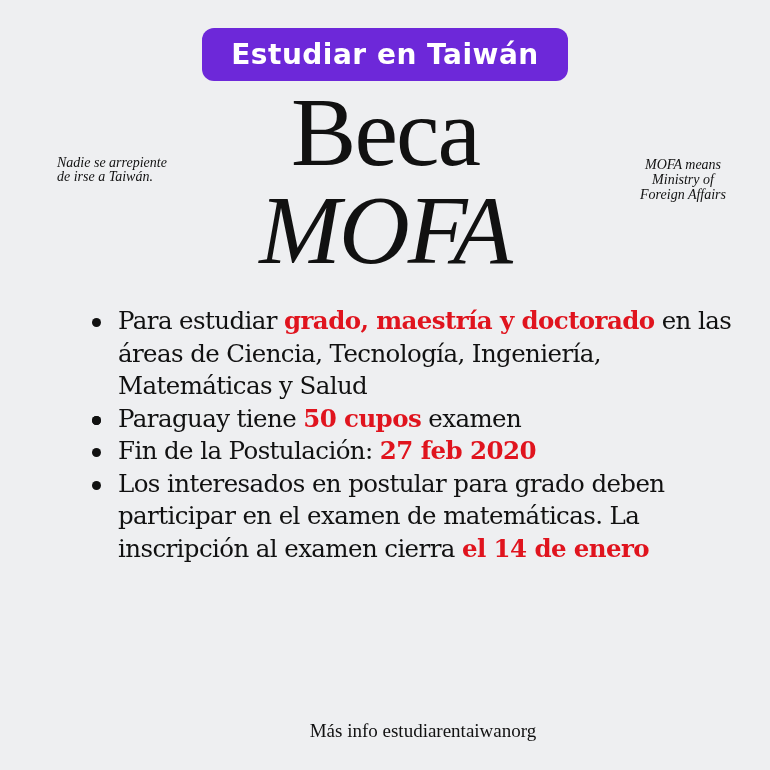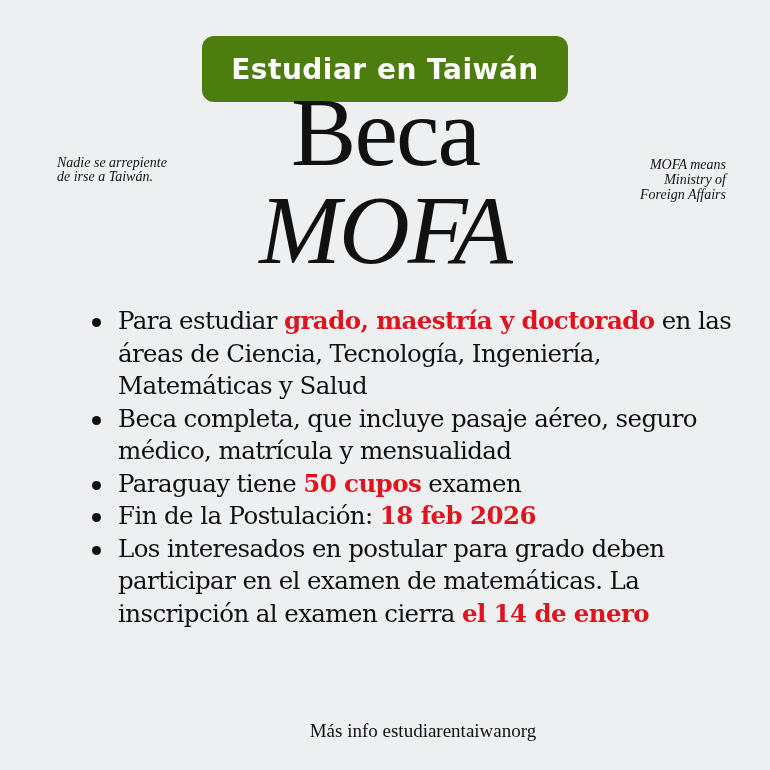--- a/index.html
+++ b/index.html
@@ -1,21 +1,21 @@
 <!DOCTYPE html>
 <html><head>
 <meta charset="utf-8">
 <style>
   html, body { margin:0; padding:0; }
   body { width:770px; height:770px; background:#eeeff1; position:relative; overflow:hidden; font-family:"DejaVu Serif", serif; color:#111; }
-  .badge { position:absolute; left:202px; top:36px; width:366px; height:66px; background:#4d7c0f; border-radius:12px; display:flex; align-items:center; justify-content:center; color:#fff; font-family:"DejaVu Sans", sans-serif; font-weight:bold; font-size:28px; letter-spacing:0.5px; }
+  .badge { position:absolute; left:202px; top:28px; width:366px; height:53px; background:#6d28d9; border-radius:12px; display:flex; align-items:center; justify-content:center; color:#fff; font-family:"DejaVu Sans", sans-serif; font-weight:bold; font-size:28px; letter-spacing:0.5px; }
   .title1 { position:absolute; left:0; width:770px; top:82px; text-align:center; font-family:"Liberation Serif", serif; font-size:98px; line-height:100px; letter-spacing:-2px; }
   .title2 { position:absolute; left:0; width:770px; top:180px; text-align:center; font-family:"Liberation Serif", serif; font-style:italic; font-size:98px; line-height:100px; letter-spacing:-2px; }
   .side-left { position:absolute; left:57px; top:156px; font-family:"Liberation Serif", serif; font-style:italic; font-size:14px; line-height:14px; }
-  .side-right { position:absolute; right:44px; top:157px; text-align:right; font-family:"Liberation Serif", serif; font-style:italic; font-size:14px; line-height:15px; }
+  .side-right { position:absolute; right:44px; top:157px; text-align:center; font-family:"Liberation Serif", serif; font-style:italic; font-size:14px; line-height:15px; }
   ul.bullets { position:absolute; left:88px; top:305px; width:660px; margin:0; padding:0; list-style:none; }
   ul.bullets li { position:relative; padding-left:30px; font-family:"DejaVu Serif", serif; font-size:24.5px; line-height:32.5px; letter-spacing:-0.6px; }
   ul.bullets li .dot { position:absolute; left:4px; top:13px; width:9px; height:9px; border-radius:50%; background:#111; }
   .red { color:#e0141e; font-weight:bold; }
   .footer { position:absolute; left:0; width:770px; top:720px; text-align:center; font-family:"Liberation Serif", serif; font-size:19px;margin-left:38px; }
 </style>
 </head>
 <body>
 
 <div class="badge">Estudiar en Taiwán</div>
@@ -29,19 +29,19 @@
 <div class="title2">MOFA</div>
 
 <div class="side-right">
   <div>MOFA means</div>
   <div>Ministry of</div>
   <div>Foreign Affairs</div>
 </div>
 
 <ul class="bullets">
   <li><span class="dot"></span><span>Para estudiar </span><span class="red">grado, maestría y doctorado</span><span> en las áreas de Ciencia, Tecnología, Ingeniería, Matemáticas y Salud</span></li>
-  <li><span class="dot"></span><span>Beca completa, que incluye pasaje aéreo, seguro médico, matrícula y mensualidad</span></li>
+  <li><span class="dot"></span></li>
   <li><span class="dot"></span><span>Paraguay tiene </span><span class="red">50 cupos</span><span> examen</span></li>
-  <li><span class="dot"></span><span>Fin de la Postulación: </span><span class="red">18 feb 2026</span></li>
+  <li><span class="dot"></span><span>Fin de la Postulación: </span><span class="red">27 feb 2020</span></li>
   <li><span class="dot"></span><span>Los interesados en postular para grado deben participar en el examen de matemáticas. La inscripción al examen cierra </span><span class="red">el 14 de enero</span></li>
 </ul>
 
 <div class="footer">Más info estudiarentaiwanorg</div>
 
 </body></html>

